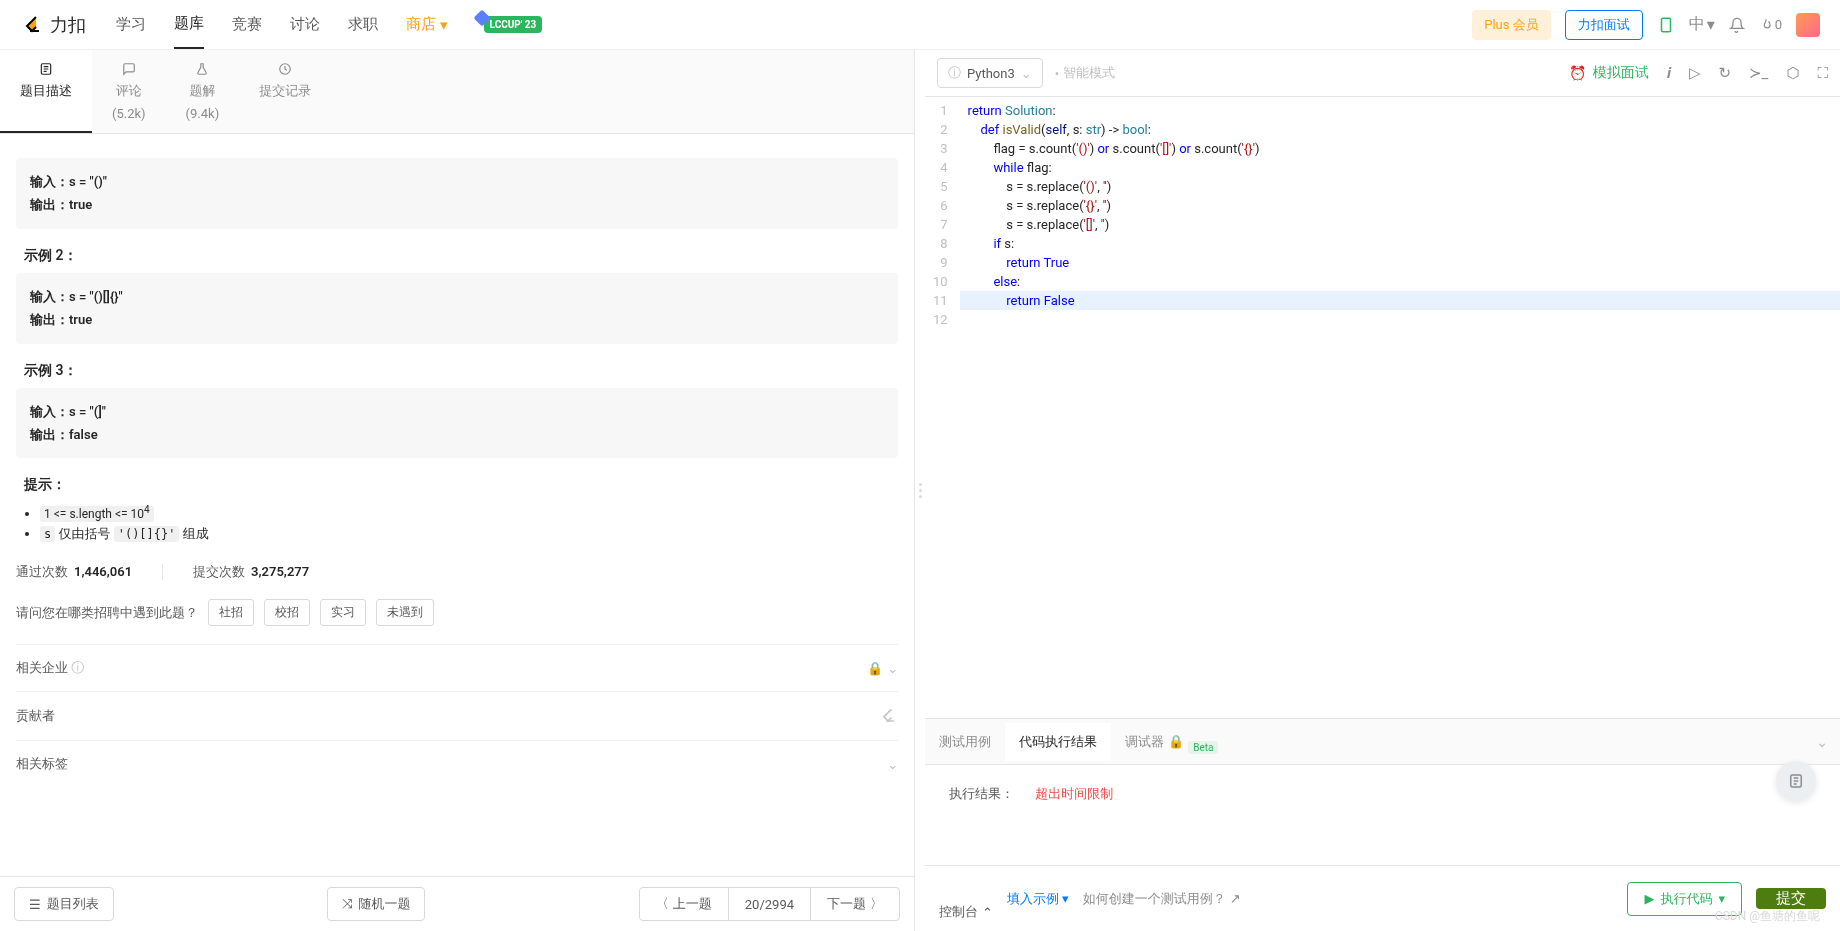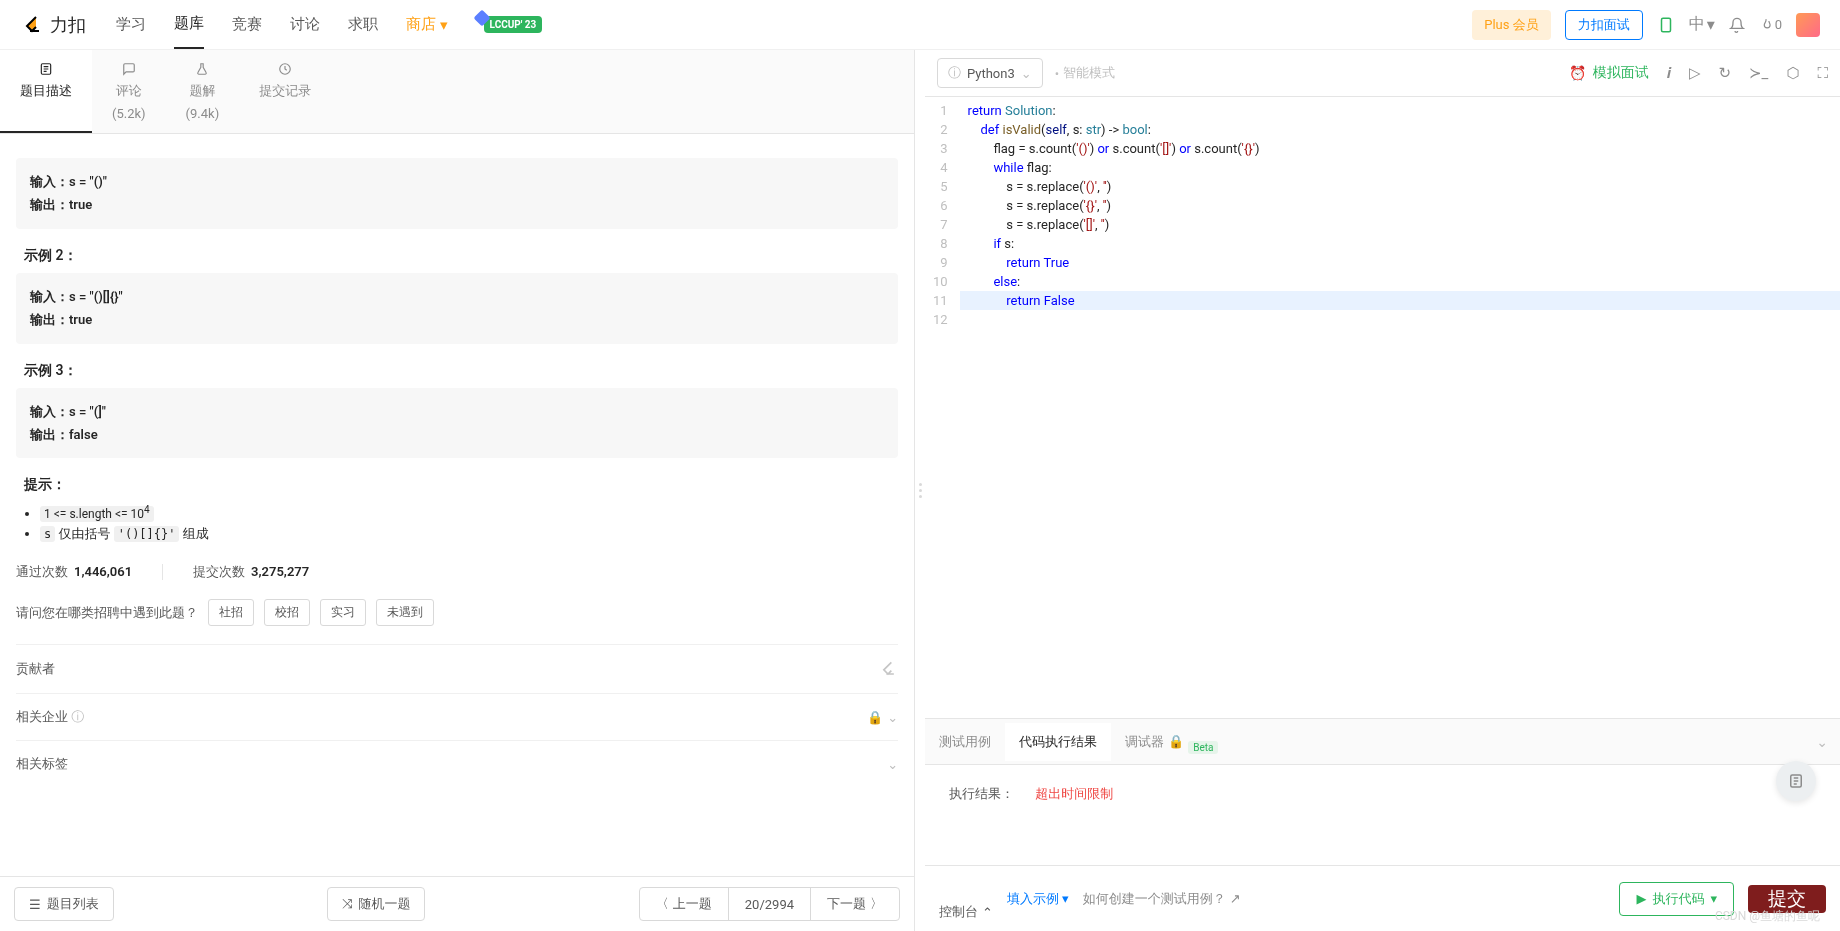--- a/index.html
+++ b/index.html
@@ -70,21 +70,21 @@
 .beta { background:#e6f4ea; color:#2db55d; font-size:10px; padding:1px 5px; border-radius:3px;margin-top:12px; }
 .console-chev { margin-left:auto; color:#bfbfbf; cursor:pointer; }
 .result-area { padding:20px 24px; font-size:13px; flex:0 0 auto; min-height:100px; }
 .result-label { color:#595959; margin-right:18px; }
 .result-err { color:#ef4743; }
 .console-bottom { display:flex; align-items:center; padding:10px 14px; border-top:1px solid #e5e5e5; gap:14px; }
 .console-toggle { color:#595959; cursor:pointer; font-size:13px; display:flex; align-items:center; gap:4px;margin-top:27px; }
 .console-link { color:#007aff; cursor:pointer; font-size:13px; }
 .console-help { color:#8c8c8c; font-size:13px; display:flex; align-items:center; gap:4px; }
 .run-btn { margin-left:auto; border:1px solid #2db55d; color:#2db55d; background:#fff; padding:7px 16px; border-radius:4px; cursor:pointer; display:flex; align-items:center; gap:6px; font-size:13px; }
-.submit-btn { background:#7f1d1d; color:#fff; border:none; padding:1px 20px; border-radius:4px; cursor:pointer; font-size:19px; }
+.submit-btn { background:#4d7c0f; color:#fff; border:none; padding:1px 20px; border-radius:4px; cursor:pointer; font-size:15px; }
 .splitter-dots { width:10px; display:flex; flex-direction:column; justify-content:center; align-items:center; gap:3px; color:#d9d9d9; cursor:col-resize; }
 .splitter-dots span{ width:3px; height:3px; background:#d9d9d9; border-radius:50%; }
 .notes-fab { position:fixed; right:24px; bottom:130px; width:40px; height:40px; border-radius:50%; background:#eceff1; display:flex; align-items:center; justify-content:center; color:#8c8c8c; cursor:pointer; box-shadow:0 2px 6px rgba(0,0,0,.1); }
 .watermark { position:fixed; right:20px; bottom:6px; color:#d9d9d9; font-size:12px; pointer-events:none; }
 </style>
 </head>
 <body>
 
 <div class="topbar">
   <div class="logo">
@@ -196,28 +196,28 @@
 
       <div class="survey">
         <span>请问您在哪类招聘中遇到此题？</span>
         <button class="survey-btn">社招</button>
         <button class="survey-btn">校招</button>
         <button class="survey-btn">实习</button>
         <button class="survey-btn">未遇到</button>
       </div>
 
       <div class="info-row">
+        <span><span>相关企业</span> <span style="color:#bfbfbf">ⓘ</span></span>
+        <span><span class="lock">🔒</span> <span class="chev">⌄</span></span>
+      </div>
+      <div class="info-row">
         <span>贡献者</span>
         <svg class="lc-logo-small" viewBox="0 0 24 24">
             <path stroke="#8c8c8c" stroke-width="2" fill="none" d="M16 4l-9 9 5 5 4-4M10 18h9"></path>
           </svg>
-      </div>
-      <div class="info-row">
-        <span><span>相关企业</span> <span style="color:#bfbfbf">ⓘ</span></span>
-        <span><span class="lock">🔒</span> <span class="chev">⌄</span></span>
       </div>
       <div class="info-row">
         <span>相关标签</span>
         <span class="chev">⌄</span>
       </div>
     </div>
 
     <div class="bottom-bar">
       <button class="bb-btn">
           <span>☰</span>

